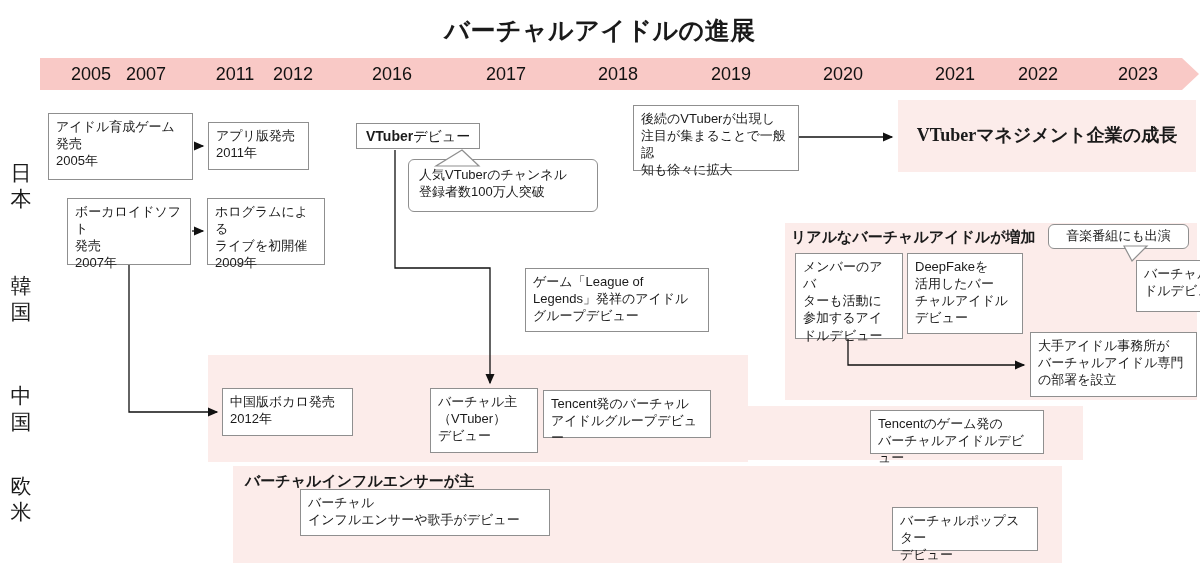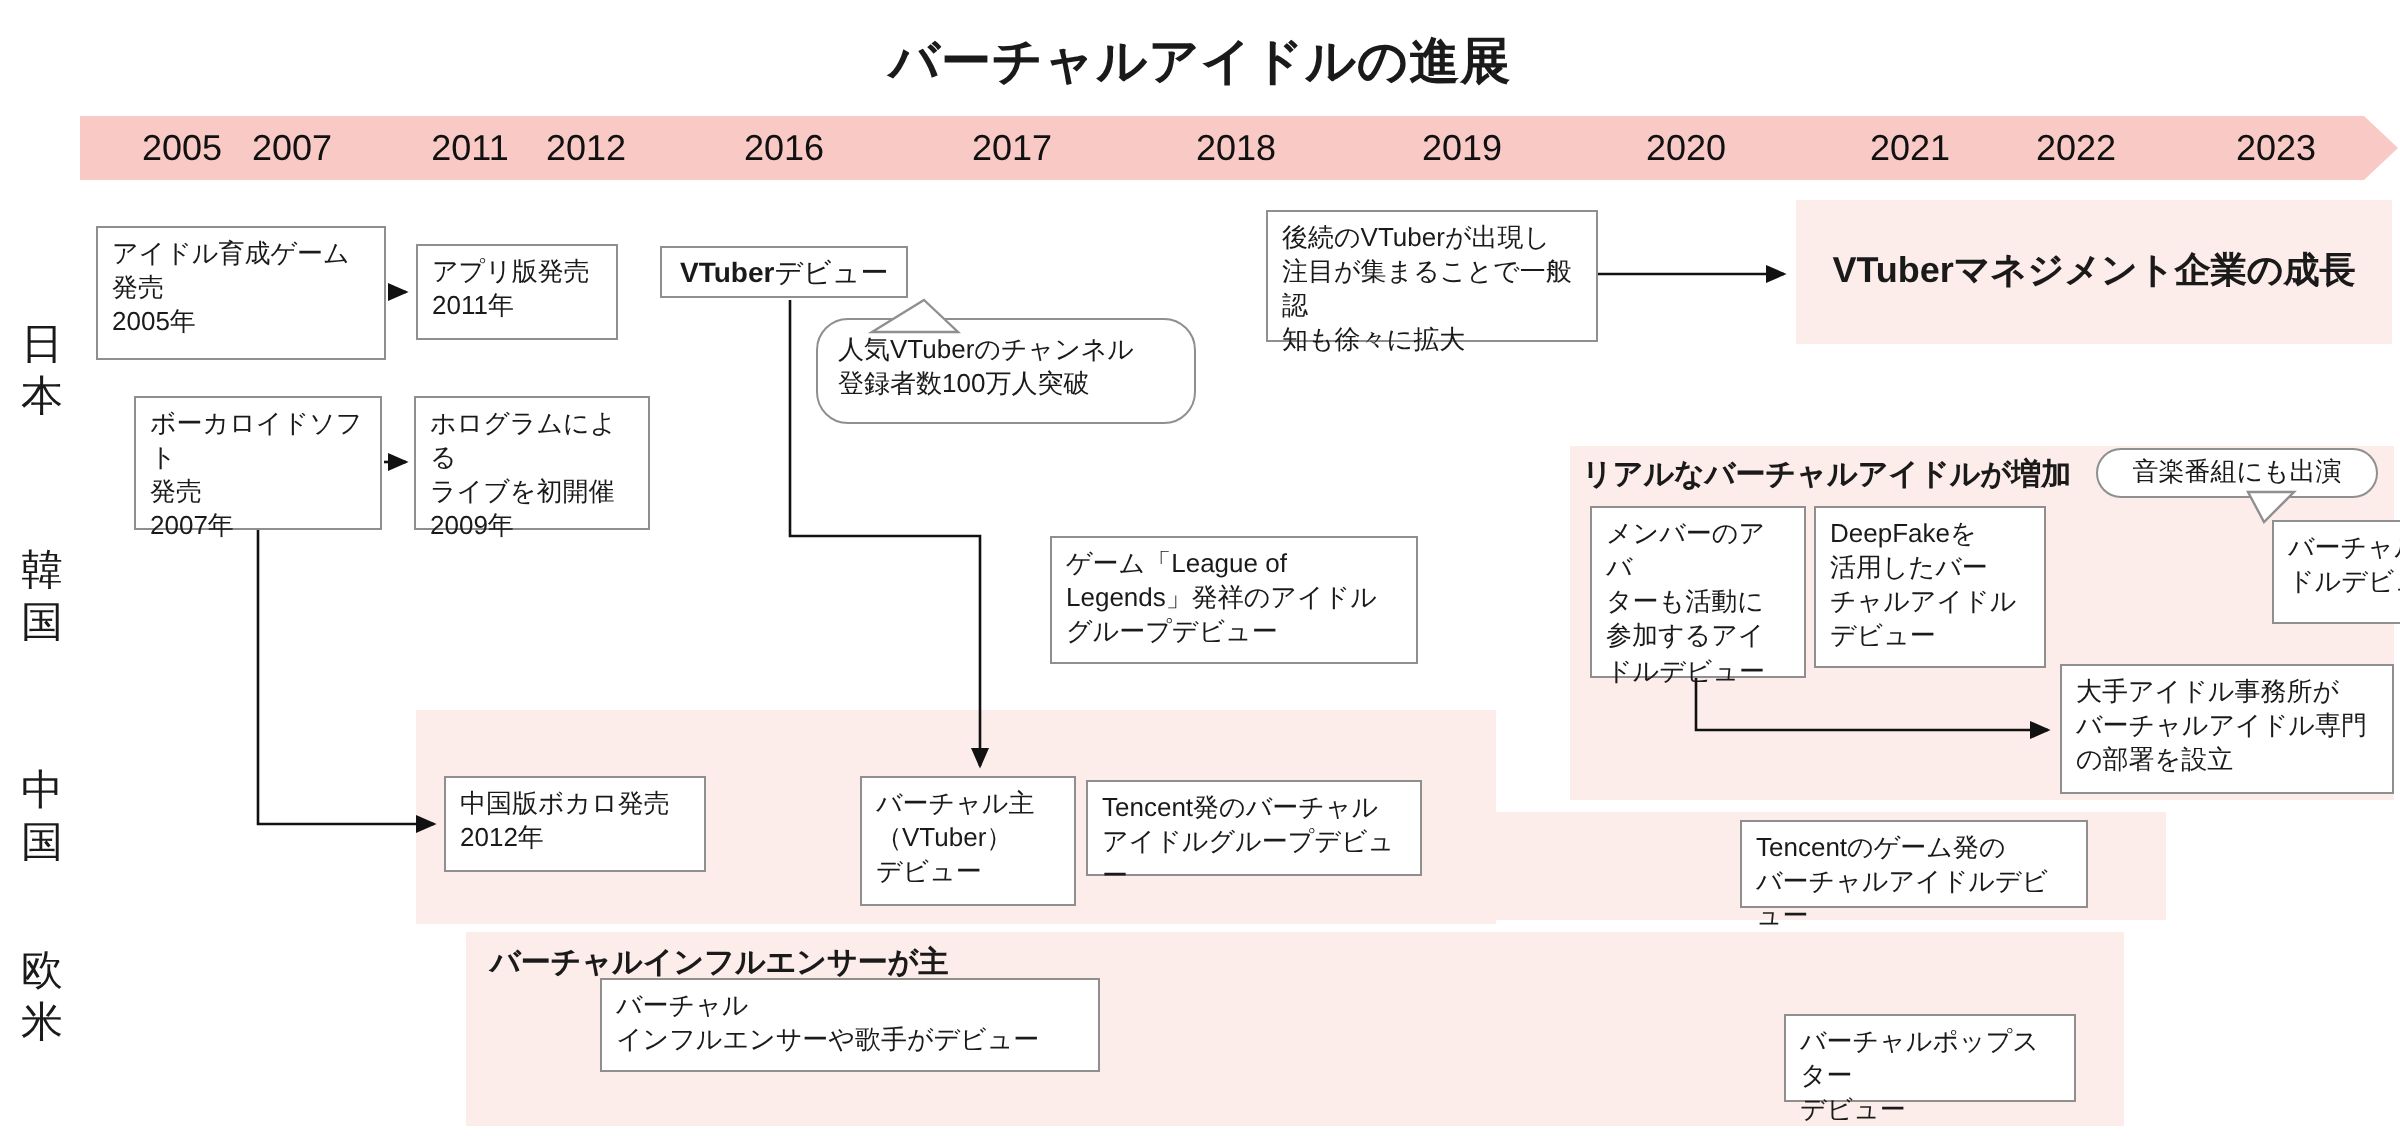--- a/index.html
+++ b/index.html
@@ -10,24 +10,24 @@
   .abs{position:absolute;box-sizing:border-box;}
   .title{top:14px;left:0;width:100%;text-align:center;font-size:25px;font-weight:700;letter-spacing:.5px;}
   .tl-bar{left:40px;top:58px;width:1159px;height:32px;background:#f9c9c6;
     -webkit-clip-path:polygon(0 0,1142px 0,100% 50%,1142px 100%,0 100%);
     clip-path:polygon(0 0,1142px 0,100% 50%,1142px 100%,0 100%);}
   .year{top:64px;transform:translateX(-50%);font-size:18px;line-height:20px;white-space:nowrap;color:#111;}
   .region{left:8px;width:26px;font-size:21px;line-height:1.22;word-break:break-all;text-align:center;}
   .panel{background:#fcecea;}
   .hdr{font-size:15px;font-weight:700;white-space:nowrap;}
   .box{background:#fff;border:1.3px solid #8f8f8f;padding:4px 7px;font-size:13px;line-height:1.32;white-space:pre-line;}
-  .bubble{border-radius:16px;}
+  .bubble{border-radius:6px;}
   .mgmt{background:#fcecea;border:none;display:flex;align-items:center;justify-content:center;
-    font-size:18px;font-weight:700;white-space:nowrap;padding:0;}
-  .inline-lbl{white-space:nowrap;padding:3px 9px;}
+    font-size:18px;font-weight:700;white-space:nowrap;padding:0;font-family:Liberation Serif, serif;}
+  .inline-lbl{white-space:nowrap;padding:3px 9px;margin-left:26px;}
   svg.overlay{position:absolute;left:0;top:0;pointer-events:none;}
 </style>
 </head>
 <body>
 
 <div id="stage">
 
   <div class="abs title">バーチャルアイドルの進展</div>
 
   <div class="abs tl-bar"></div>

